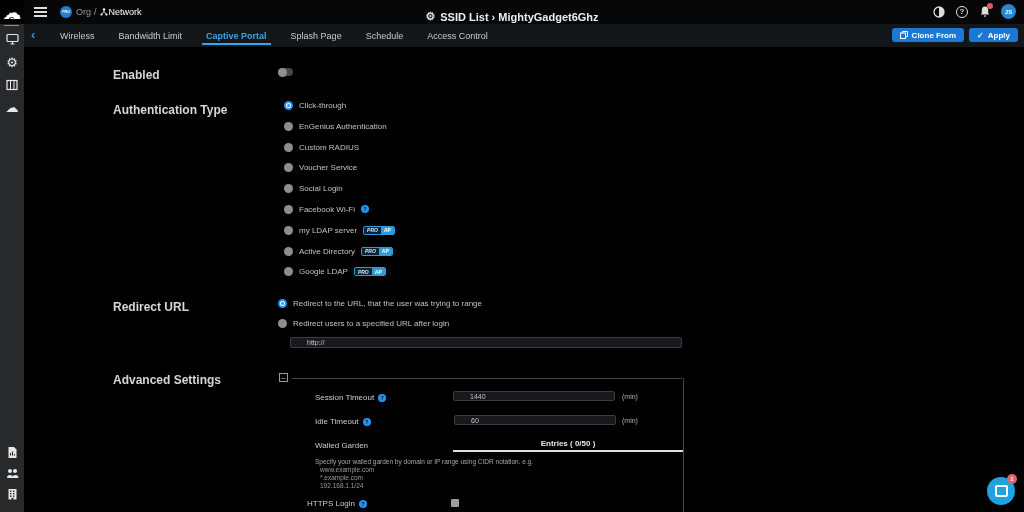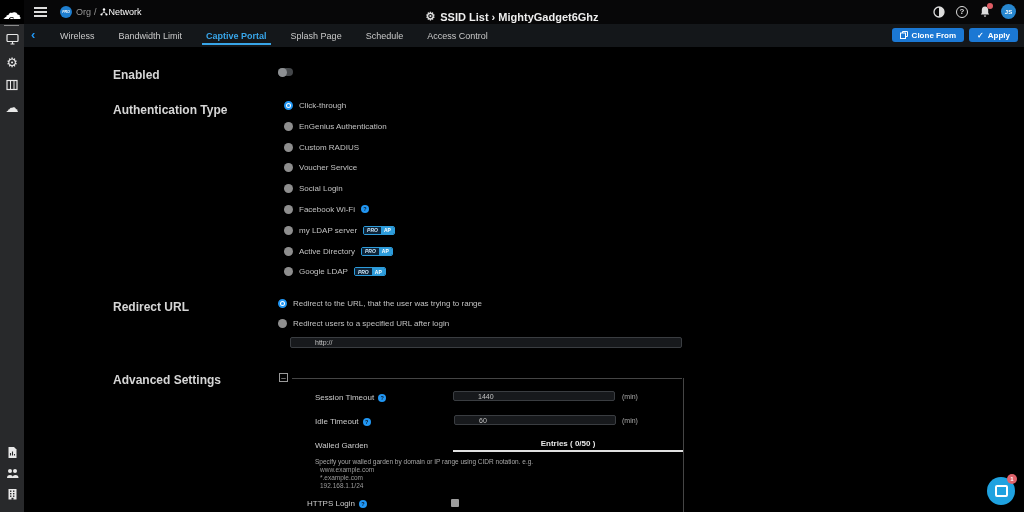--- a/index.html
+++ b/index.html
@@ -70,21 +70,21 @@
   .rlabel { font-size:8px; color:#c2c2c2; white-space:nowrap; }
   .info-dot { width:8px; height:8px; border-radius:50%; background:#2196f3; color:#0a1a28;
               font-size:5.5px; font-weight:bold; display:flex; align-items:center; justify-content:center; flex:none; }
   .badge { display:flex; height:9px; border:1px solid #2d9cdb; border-radius:2px; overflow:hidden; flex:none; }
   .badge .b-pro { background:#0d2438; color:#cfe8fa; font-style:italic; font-weight:bold;
                   font-size:5px; padding:0 3px; display:flex; align-items:center; }
   .badge .b-ap  { background:#2d9cdb; color:#fff; font-weight:bold; font-size:5px;
                   padding:0 3px; display:flex; align-items:center; }
 
   .text-input { position:absolute; background:#17191c; border:1px solid #3a3d41; border-radius:2px;
-                color:#c4c4c4; font-size:7px; padding:0 24px; font-family:"Liberation Sans", sans-serif; }
+                color:#c4c4c4; font-size:7px; padding:0 16px; font-family:"Liberation Sans", sans-serif; }
   .unit { position:absolute; font-size:7px; color:#aaa; }
 
   .collapse-box { position:absolute; left:279px; top:373px; width:9px; height:9px;
                   border:1px solid #9a9a9a; color:#cfcfcf; font-size:8px; line-height:7px;
                   text-align:center; cursor:pointer; background:#000; }
   .panel-topline { position:absolute; left:292px; top:378px; width:390px; height:1px; background:#454545; }
   .panel-rightline { position:absolute; left:683px; top:378px; width:1px; height:134px; background:#454545; }
 
   .plabel { position:absolute; font-size:8px; color:#cccccc; display:flex; align-items:center; gap:4px; }
   .entries-tab { position:absolute; left:453px; top:439px; width:230px; text-align:center;

